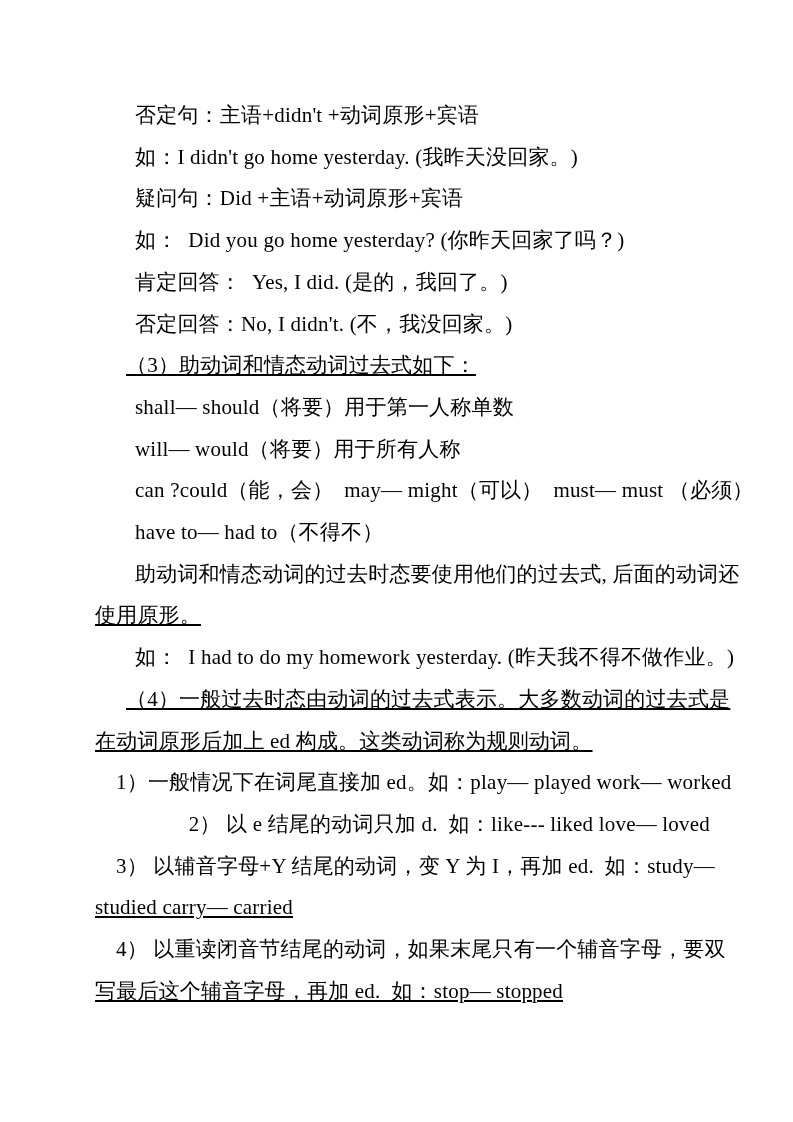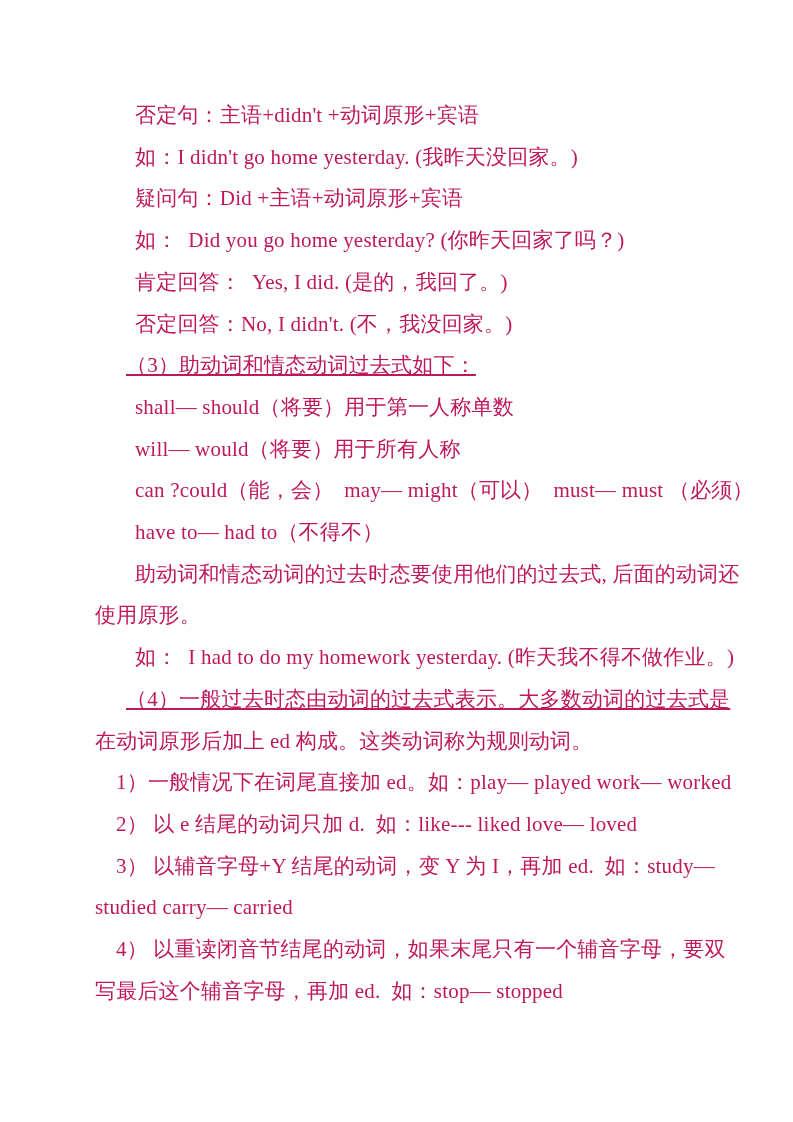--- a/index.html
+++ b/index.html
@@ -7,36 +7,36 @@
     padding: 0;
     background: #ffffff;
   }
   .page {
     position: relative;
     width: 793px;
     height: 1122px;
     background: #ffffff;
     overflow: hidden;
     font-family: "Liberation Serif", "DejaVu Serif", serif;
-    color: #be185d;
+    color: #000000;
   }
   .doc-body {
     position: absolute;
     left: 95px;
     top: 95px;
     width: 615px;
     font-size: 21px;
     line-height: 41.7px;
     white-space: pre;
     letter-spacing: 0.2px;
   }
   .line { min-height: 41.7px; }
   .line.indent   { padding-left: 40px; }  
   .line.indent-p { padding-left: 31px; text-decoration: underline; }  
-  .line.indent-n { padding-left: 21px; }  
-  .line.flush    { padding-left: 0; }     
+  .line.indent-n { padding-left: 21px; text-align: right; }  
+  .line.flush    { padding-left: 0; text-decoration: underline; }     
 </style>
 </head>
 <body>
 
 <div class="page">
   <div class="doc-body" id="doc-lines"><div class="line indent">否定句：主语+didn't +动词原形+宾语</div><div class="line indent">如：I didn't go home yesterday. (我昨天没回家。)</div><div class="line indent">疑问句：Did +主语+动词原形+宾语</div><div class="line indent">如：  Did you go home yesterday? (你昨天回家了吗？)</div><div class="line indent">肯定回答：  Yes, I did. (是的，我回了。)</div><div class="line indent">否定回答：No, I didn't. (不，我没回家。)</div><div class="line indent-p">（3）助动词和情态动词过去式如下：</div><div class="line indent">shall— should（将要）用于第一人称单数</div><div class="line indent">will— would（将要）用于所有人称</div><div class="line indent">can ?could（能，会）  may— might（可以）  must— must （必须）</div><div class="line indent">have to— had to（不得不）</div><div class="line indent">助动词和情态动词的过去时态要使用他们的过去式, 后面的动词还</div><div class="line flush">使用原形。</div><div class="line indent">如：  I had to do my homework yesterday. (昨天我不得不做作业。)</div><div class="line indent-p">（4）一般过去时态由动词的过去式表示。大多数动词的过去式是</div><div class="line flush">在动词原形后加上 ed 构成。这类动词称为规则动词。</div><div class="line indent-n">1）一般情况下在词尾直接加 ed。如：play— played work— worked</div><div class="line indent-n">2） 以 e 结尾的动词只加 d.  如：like--- liked love— loved</div><div class="line indent-n">3） 以辅音字母+Y 结尾的动词，变 Y 为 I，再加 ed.  如：study—</div><div class="line flush">studied carry— carried</div><div class="line indent-n">4） 以重读闭音节结尾的动词，如果末尾只有一个辅音字母，要双</div><div class="line flush">写最后这个辅音字母，再加 ed.  如：stop— stopped</div></div>
 </div>
 
 </body></html>

